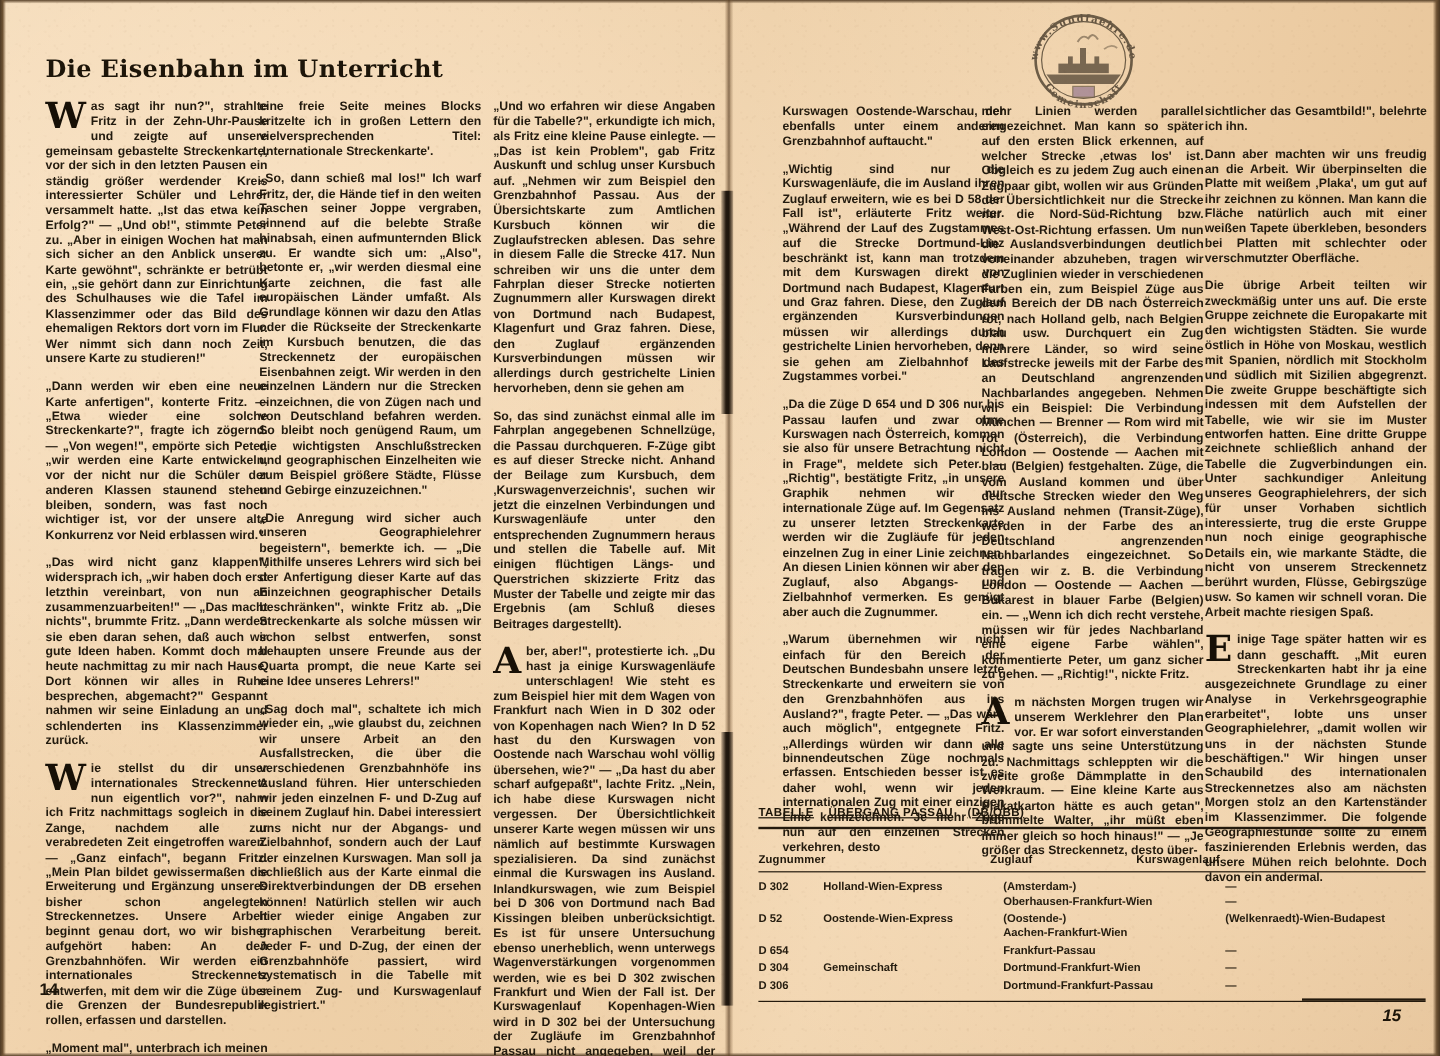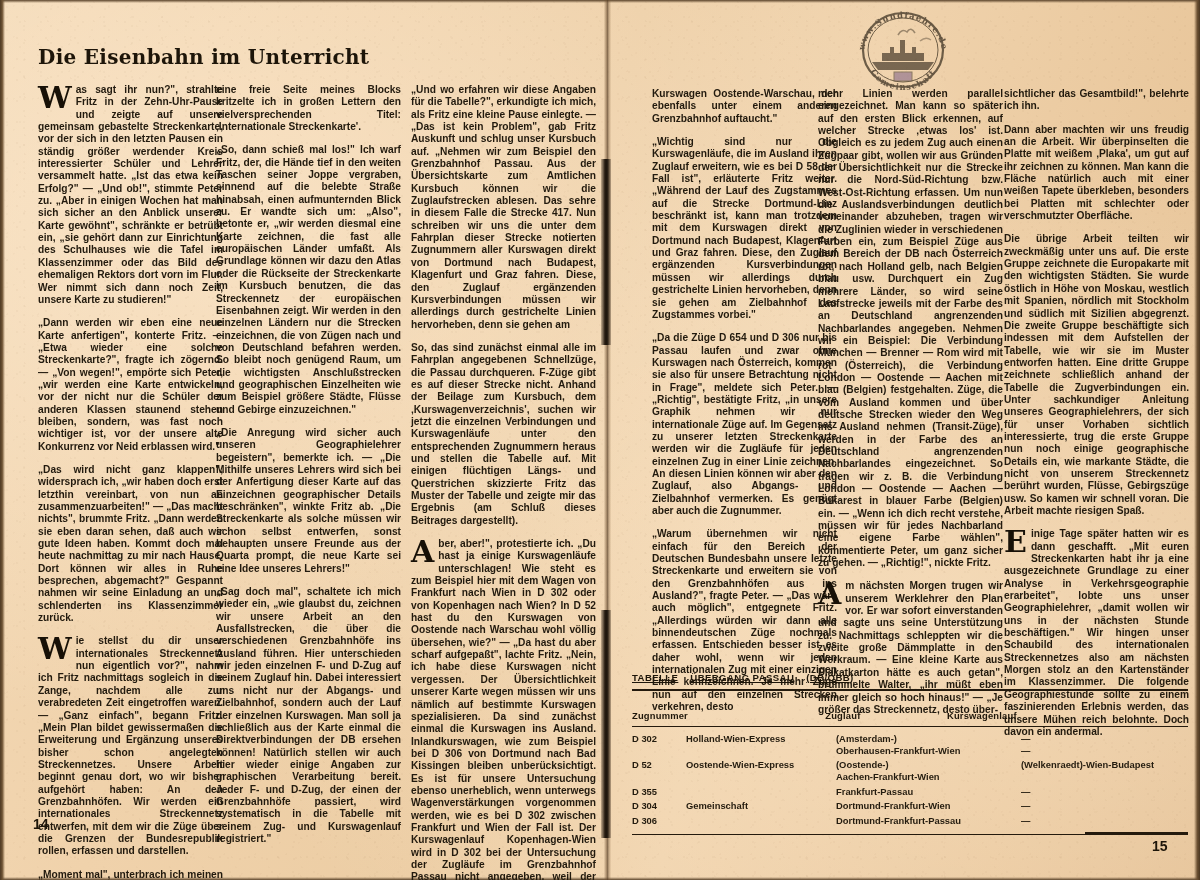--- a/index.html
+++ b/index.html
@@ -83,21 +83,21 @@
   th{font-size:9.4px;font-weight:bold;color:#1d1509;text-align:left;padding:19px 0 5px 0;letter-spacing:.2px;}
   td{font-size:9.4px;color:#241c0f;font-weight:bold;vertical-align:top;padding:1.5px 0;line-height:11.6px;}
   .c-num{width:54px;}
   .c-name{width:150px;}
   .c-lauf{width:185px;}
   .c-kurs{width:auto;}
 
   
   .folio{position:absolute;font-size:14px;font-weight:bold;color:#1d1509;}
   #folio-l{left:33px;top:816px;}
-  #folio-r{left:1152px;top:838px;}
+  #folio-r{left:1152px;top:838px;font-style:italic;}
   #folio-rule{position:absolute;left:1085px;top:832px;width:103px;height:1.6px;background:#241a0d;}
 
   
   #stamp{position:absolute;left:848px;top:8px;width:110px;height:82px;pointer-events:none;}
   #stamp svg{width:110px;height:82px;opacity:.72;}
 </style>
 </head>
 <body>
 
 <div id="page">
@@ -201,21 +201,21 @@
             <td class="c-lauf">(Amsterdam-)<br>Oberhausen-Frankfurt-Wien</td>
             <td class="c-kurs">—<br>—</td>
           </tr>
           <tr>
             <td class="c-num">D 52</td>
             <td class="c-name">Oostende-Wien-Express</td>
             <td class="c-lauf">(Oostende-)<br>Aachen-Frankfurt-Wien</td>
             <td class="c-kurs">(Welkenraedt)-Wien-Budapest</td>
           </tr>
           <tr>
-            <td class="c-num">D 355</td>
+            <td class="c-num">D 654</td>
             <td class="c-name"></td>
             <td class="c-lauf">Frankfurt-Passau</td>
             <td class="c-kurs">—</td>
           </tr>
           <tr>
             <td class="c-num">D 304</td>
             <td class="c-name">Gemeinschaft</td>
             <td class="c-lauf">Dortmund-Frankfurt-Wien</td>
             <td class="c-kurs">—</td>
           </tr>

